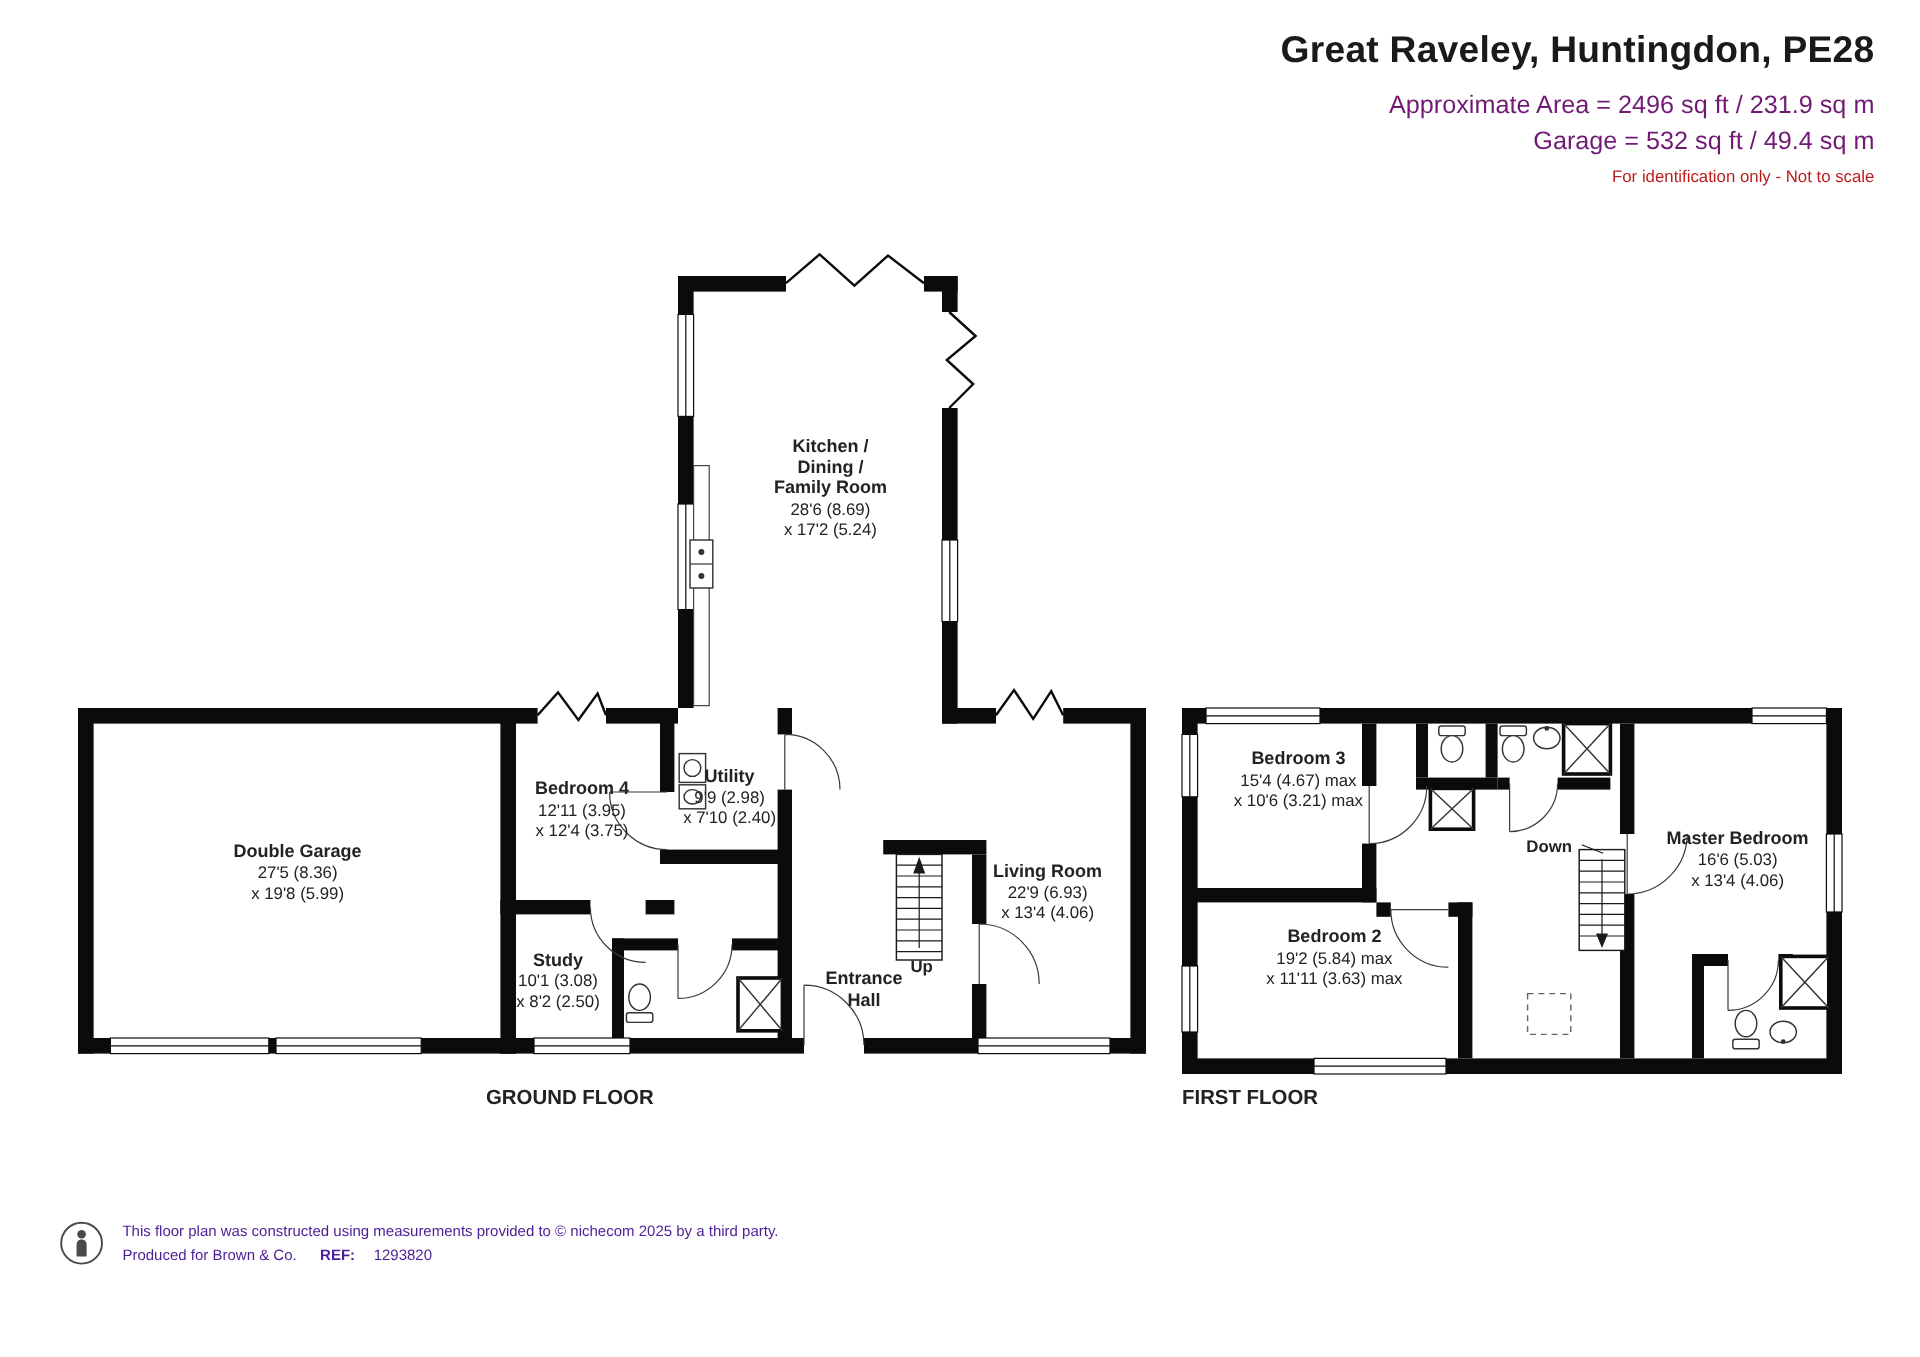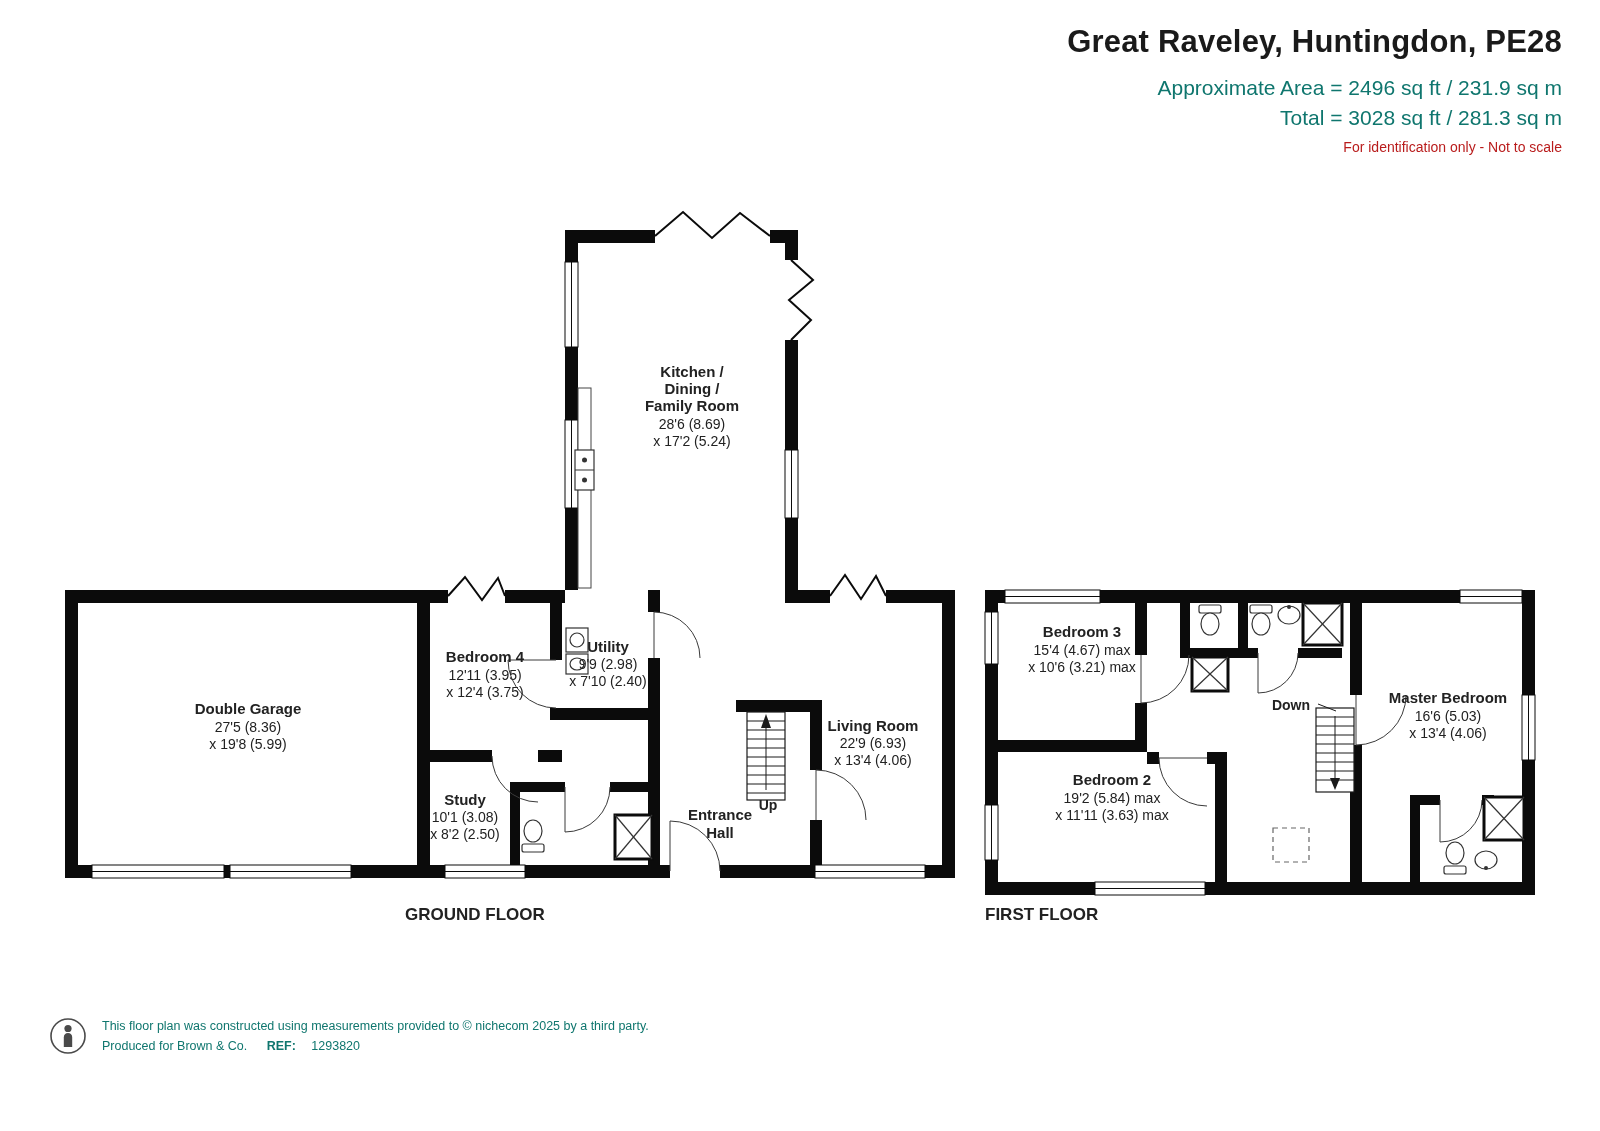--- a/index.html
+++ b/index.html
@@ -1,21 +1,21 @@
 <!DOCTYPE html>
 <html><head>
 <meta charset="utf-8">
 <style>
   * { margin:0; padding:0; box-sizing:border-box; }
   html,body { background:#ffffff; font-family:"Liberation Sans", sans-serif; }
   .page { position:relative; width:1600px; height:1131px; background:#fff; overflow:hidden; color:#1a1a1a;margin-left:20px; }
 
   .header { position:absolute; top:24px; right:58px; text-align:right; }
   .header h1 { font-size:31px; font-weight:bold; letter-spacing:0.2px; margin-bottom:16px; }
-  .header .area-line { font-size:21px; margin-top:6px; color:#0f766e; }
+  .header .area-line { font-size:21px; margin-top:6px; color:#701a75; }
   .header .disclaimer { font-size:14px; margin-top:9px; color:#b91c1c; }
 
   .plan-svg { position:absolute; left:0; top:0; }
   .plan-svg text { font-family:"Liberation Sans", sans-serif; fill:#222; }
   .plan-svg text.room  { font-size:15px; font-weight:bold; text-anchor:middle; }
   .plan-svg text.dims  { font-size:14px; text-anchor:middle; }
   .plan-svg text.small-label { font-size:14px; font-weight:bold; text-anchor:middle; }
   .plan-svg text.floor-label { font-size:17px; font-weight:bold; }
 
   .walls rect { fill:#0b0b0b; }
@@ -24,34 +24,34 @@
   .zigzag polyline { fill:none; stroke:#0b0b0b; stroke-width:2; }
   .arcs path { fill:none; stroke:#3a3a3a; stroke-width:1; }
   .stairs rect { fill:#fff; stroke:#1a1a1a; stroke-width:1.2; }
   .stairs line { stroke:#1a1a1a; stroke-width:1; }
   .stairs polygon { fill:#1a1a1a; }
   .fixture { fill:#fff; stroke:#333; stroke-width:1.2; }
   .shower rect { fill:#fff; stroke:#0b0b0b; stroke-width:3; }
   .shower line { stroke:#333; stroke-width:1.2; }
   .dashedbox { fill:none; stroke:#666; stroke-width:1.2; stroke-dasharray:5 4; }
 
-  .footer { position:absolute; left:28px; top:1016px; display:flex; align-items:center; gap:14px; color:#0f766e; }
+  .footer { position:absolute; left:28px; top:1016px; display:flex; align-items:center; gap:14px; color:#4c1d95; }
   .footer .lines { font-size:12.5px; line-height:1.6; }
   .footer .ref-label { margin-left:16px;font-weight:bold; }
   .footer .ref-num { margin-left:12px; }
 </style>
 </head>
 <body>
 
 <div class="page">
 
   <div class="header">
     <h1>Great Raveley, Huntingdon, PE28</h1>
     <div class="area-line">Approximate Area = 2496 sq ft / 231.9 sq m</div>
-    <div class="area-line">Total = 3028 sq ft / 281.3 sq m</div>
+    <div class="area-line">Garage = 532 sq ft / 49.4 sq m</div>
     <div class="disclaimer">For identification only - Not to scale</div>
   </div>
 
   <svg class="plan-svg" width="1600" height="1131" viewBox="0 0 1600 1131">
 
     <g>
 
       <g class="walls">
 
         <rect x="45" y="590" width="365" height="13"></rect>

